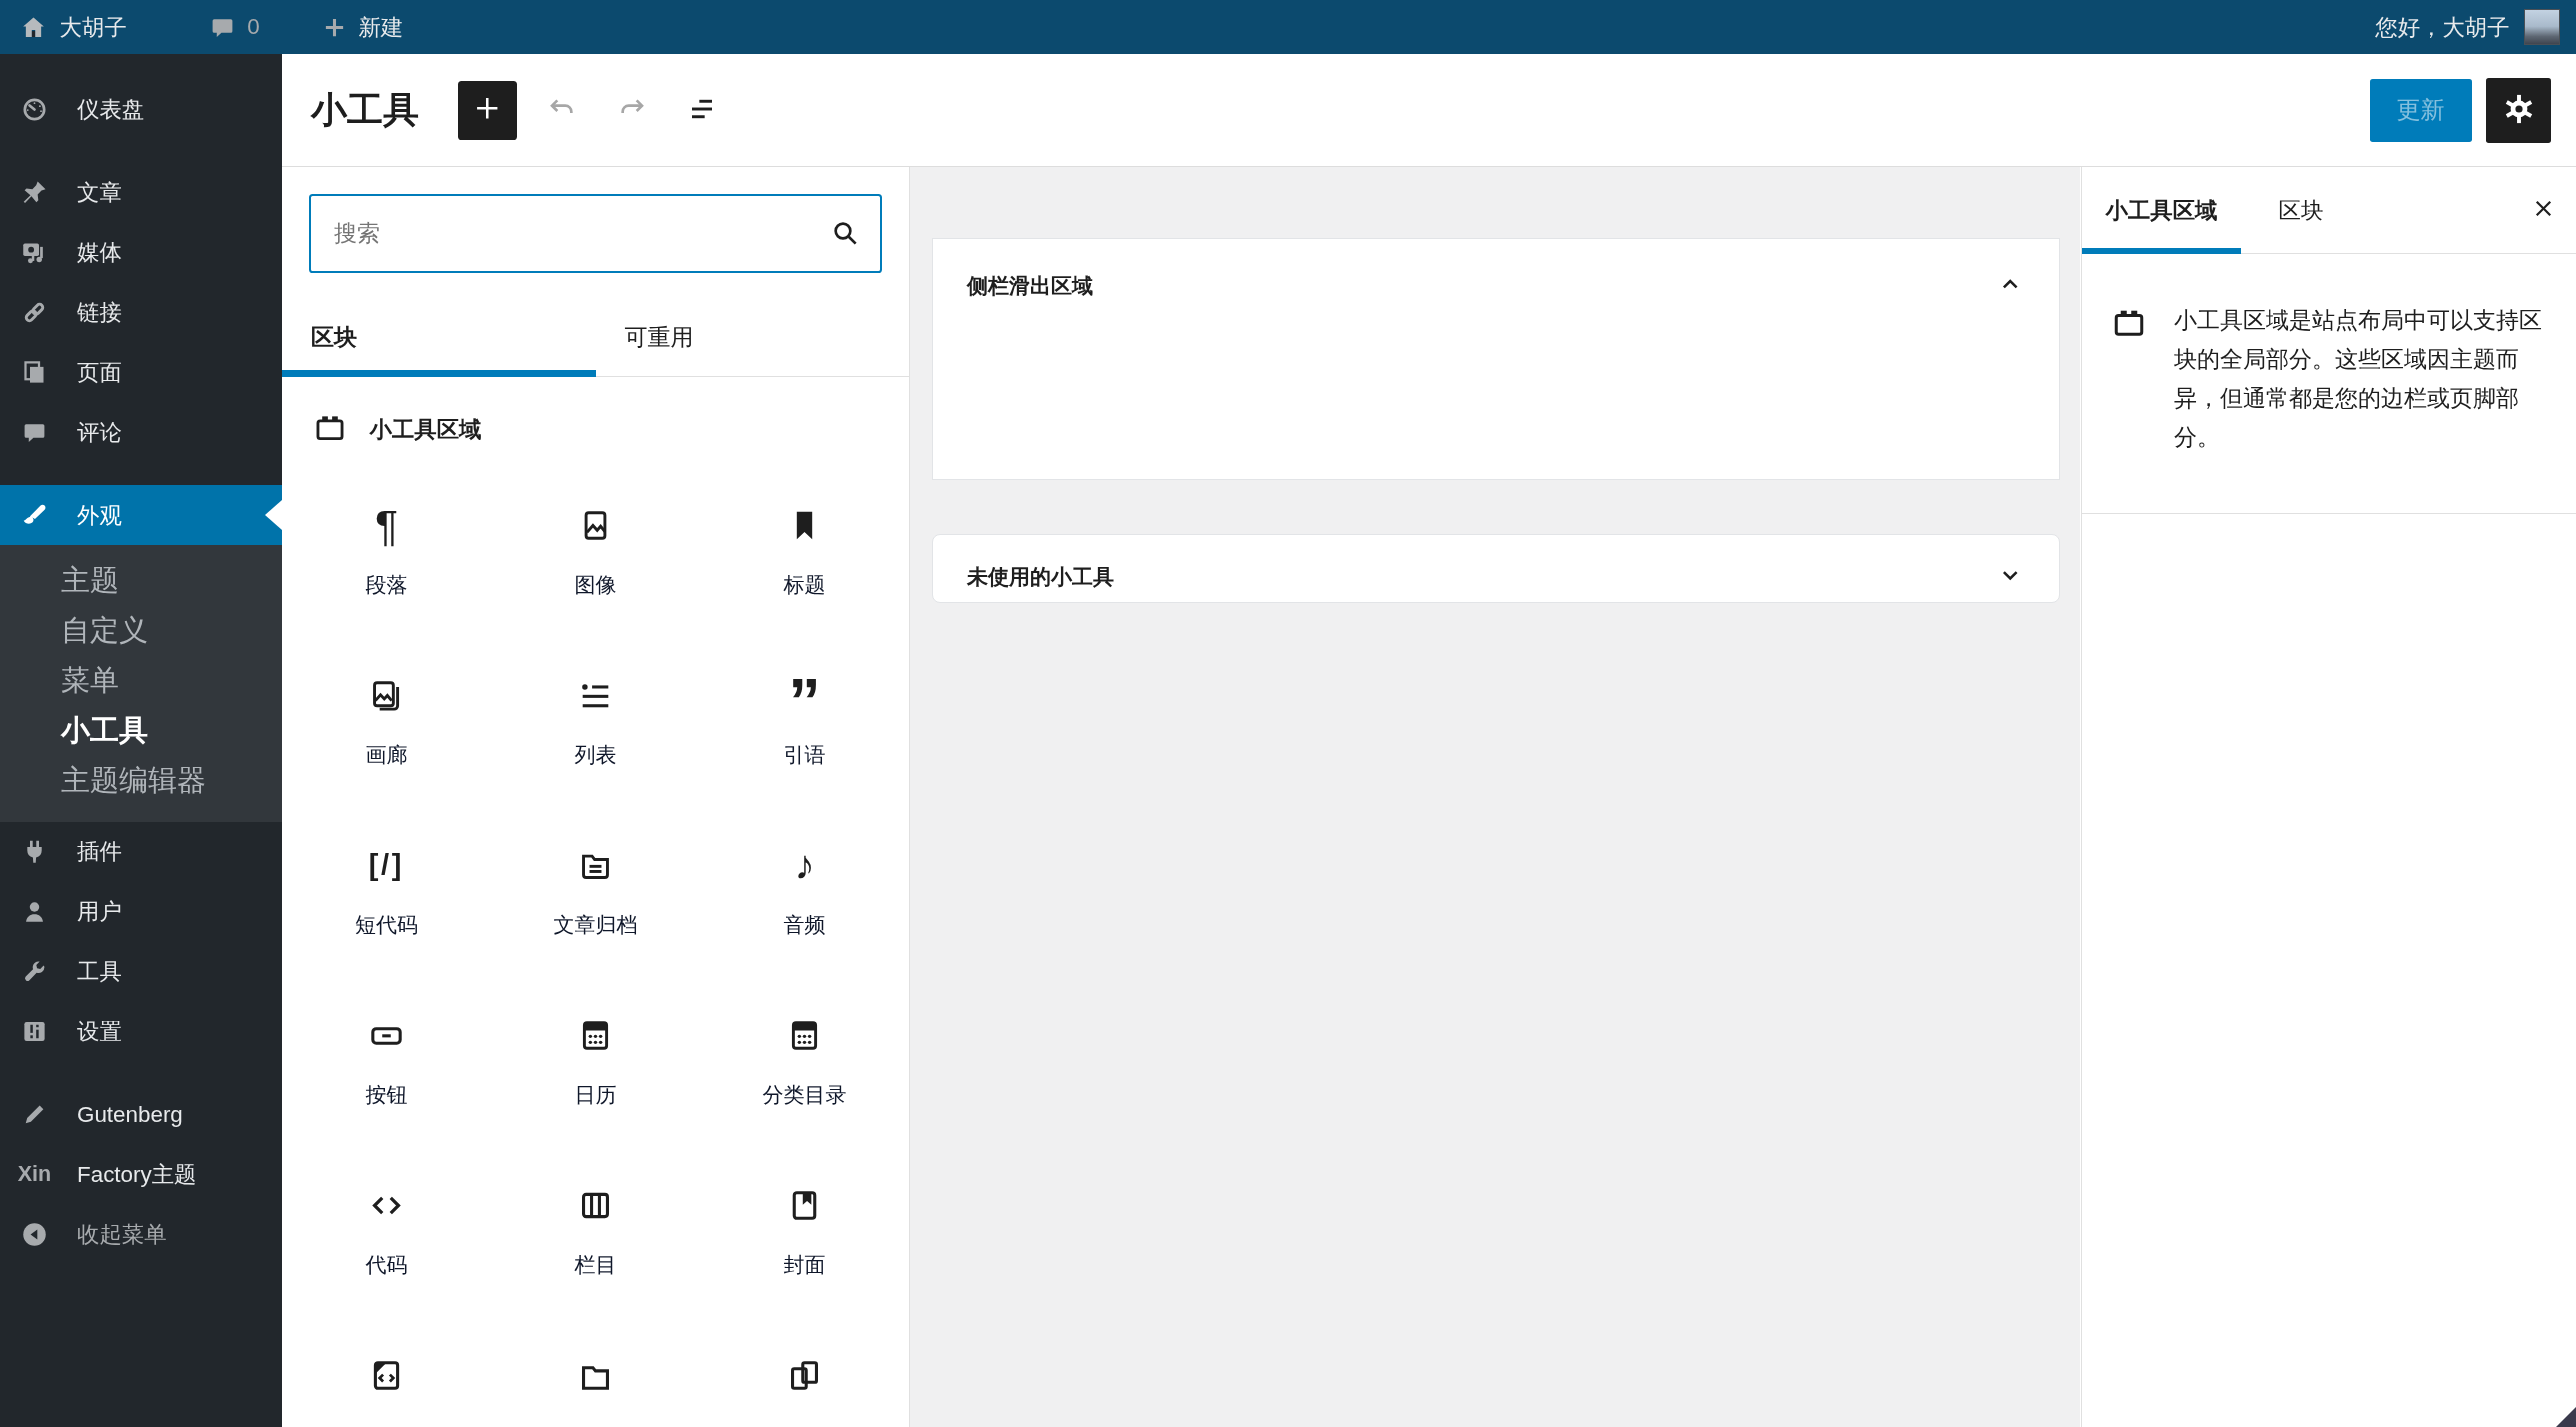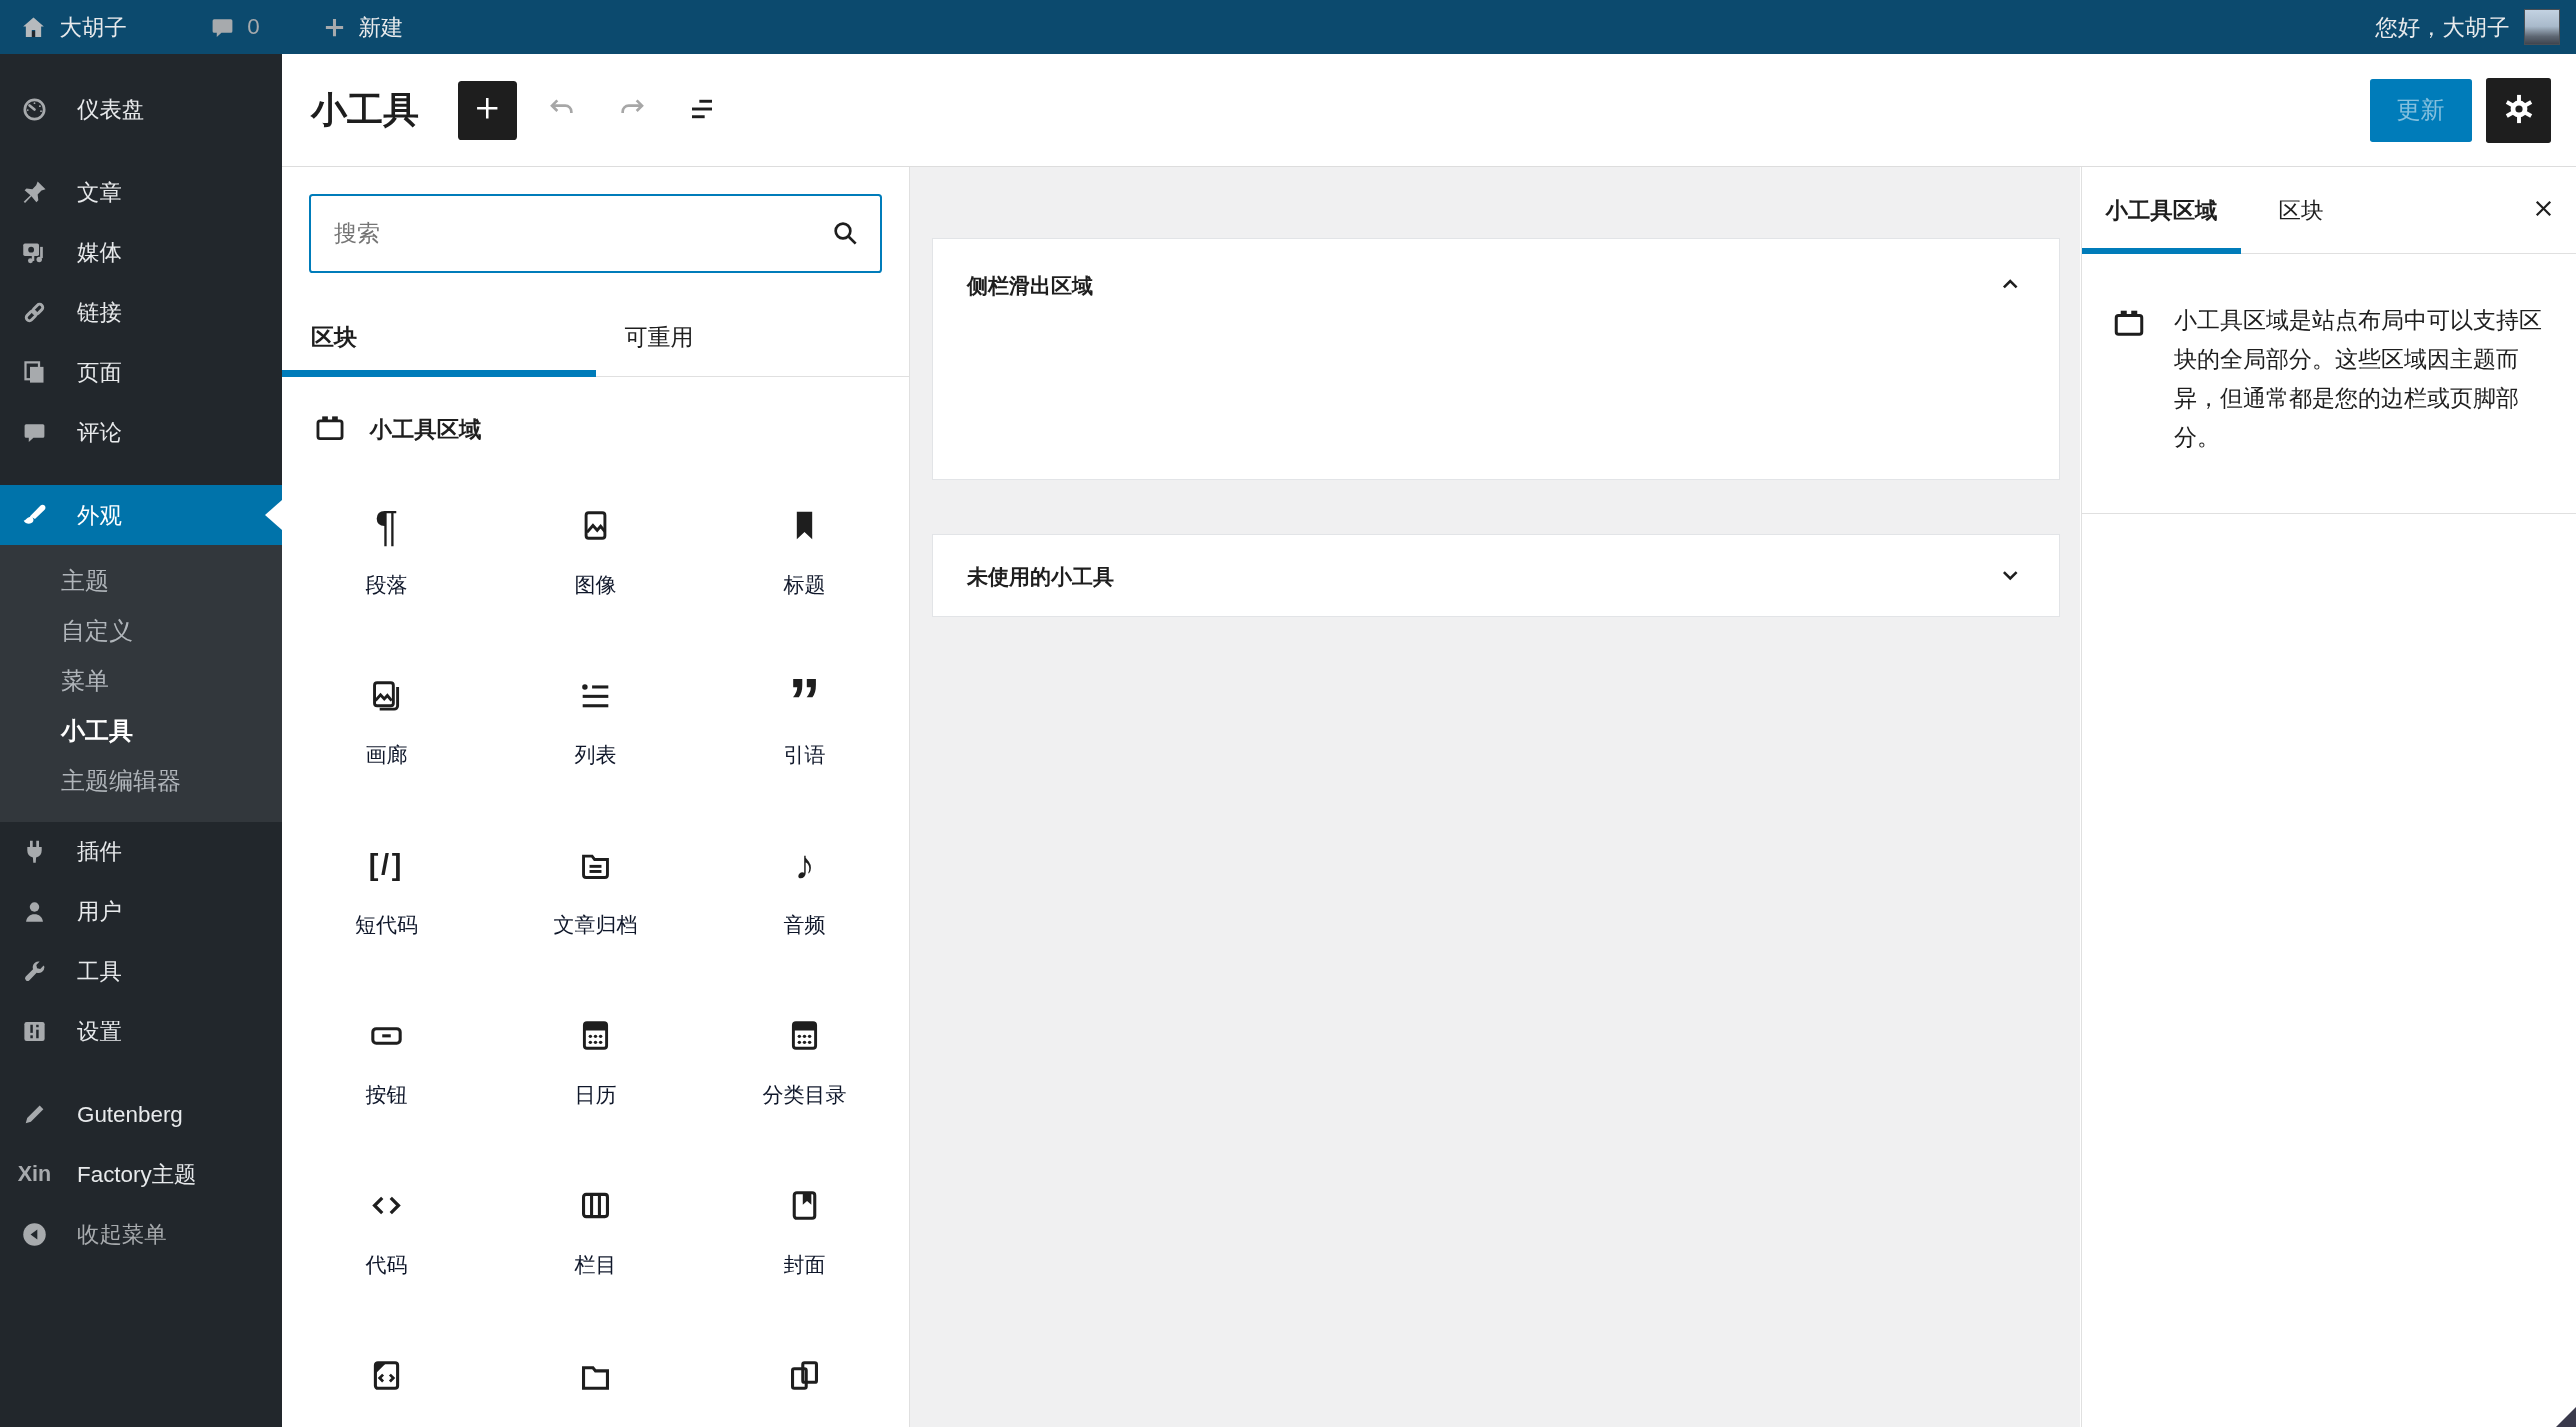--- a/index.html
+++ b/index.html
@@ -16,21 +16,21 @@
 
   
   .sidebar { position:absolute; left:0; top:54px; width:282px; bottom:0; background:#22272c; color:#e8eaec; z-index:20; }
   .menu { padding-top:25px; }
   .menu-item { position:relative; display:flex; align-items:center; gap:28px; height:60px; padding-left:20px; font-size:22.4px; cursor:pointer; }
   .menu-item .mi-icon { width:29px; display:flex; justify-content:center; }
   .menu-sep { height:23px; }
   .menu-item.active-parent { background:#0073aa; color:#fff; }
   .menu-item.active-parent::after { content:""; position:absolute; right:0; top:50%; margin-top:-15.2px; border-top:15.2px solid transparent; border-bottom:15.2px solid transparent; border-right:17px solid #ffffff; }
   .submenu { background:#32373c; padding:10.8px 0 16px 0; }
-  .submenu-item { height:50px; display:flex; align-items:center; padding-left:61px; font-size:24px; color:#b0b5ba; cursor:pointer;font-family:Liberation Serif, serif; }
+  .submenu-item { height:50px; display:flex; align-items:center; padding-left:61px; font-size:29px; color:#b0b5ba; cursor:pointer;font-family:Liberation Serif, serif; }
   .submenu-item.current { color:#ffffff; font-weight:bold; }
   .menu-item.dim { color:#a7aaad; }
   .xin-logo { font-size:21.5px; font-weight:bold; color:#a7aaad; letter-spacing:0; }
 
   
   .ed-header { position:absolute; left:282px; top:54px; right:0; height:113px; background:#fff; border-bottom:0.9px solid #ddd; display:flex; align-items:center; padding:0 25px 0 29px; z-index:10; }
   .ed-title { font-size:36px; font-weight:bold; color:#1e1e1e; margin-right:39px; }
   .btn-inserter { width:59px; height:59px; background:#1e1e1e; border-radius:3.6px; color:#fff; display:flex; align-items:center; justify-content:center; cursor:pointer; }
   .hdr-iconbtn { width:50px; height:59px; display:flex; align-items:center; justify-content:center; margin-left:20px; cursor:pointer; }
   .spacer { flex:1; }
@@ -55,21 +55,21 @@
   .block-label { margin-top:21.5px; font-size:21px; color:#0f172a; }
   .glyph-para { font-size:43px; line-height:47px; color:#1e1e1e; }
   .glyph-quote { font-size:65px; line-height:27px; font-weight:bold; color:#1e1e1e; height:47px; display:flex; align-items:flex-start; padding-top:16px; }
   .glyph-shortcode { font-size:29px; font-weight:600; letter-spacing:2.7px; color:#1e1e1e; }
   .glyph-audio { font-size:41px; line-height:47px; color:#1e1e1e; }
 
   
   .canvas { position:absolute; left:909px; top:167px; width:1171px; bottom:0; background:#f0f0f1; }
   .panel { background:#fff; border:0.9px solid #e2e4e7; margin:0 20px 0 23px; }
   .panel-1 { margin-top:71px; height:242px; }
-  .panel-2 { margin-top:54px; height:83px; }
+  .panel-2 { margin-top:54px; height:69px;border-radius:8px; }
   .panel-head { display:flex; align-items:center; justify-content:space-between; padding:0 34px; cursor:pointer; }
   .panel-1 .panel-head { height:93px; }
   .panel-2 .panel-head { height:83px; }
   .panel-title { font-size:21px; font-weight:bold; color:#1e1e1e; }
 
   
   .set-sidebar { position:absolute; left:2081px; top:167px; right:0; bottom:0; background:#fff; border-left:0.9px solid #e0e0e0; }
   .set-tabs { display:flex; align-items:stretch; height:87px; border-bottom:0.9px solid #e0e0e0; }
   .set-tab { display:flex; align-items:center; justify-content:center; font-size:22.4px; color:#1e1e1e; position:relative; cursor:pointer; }
   .set-tab.t1 { width:159px; font-weight:bold; }

